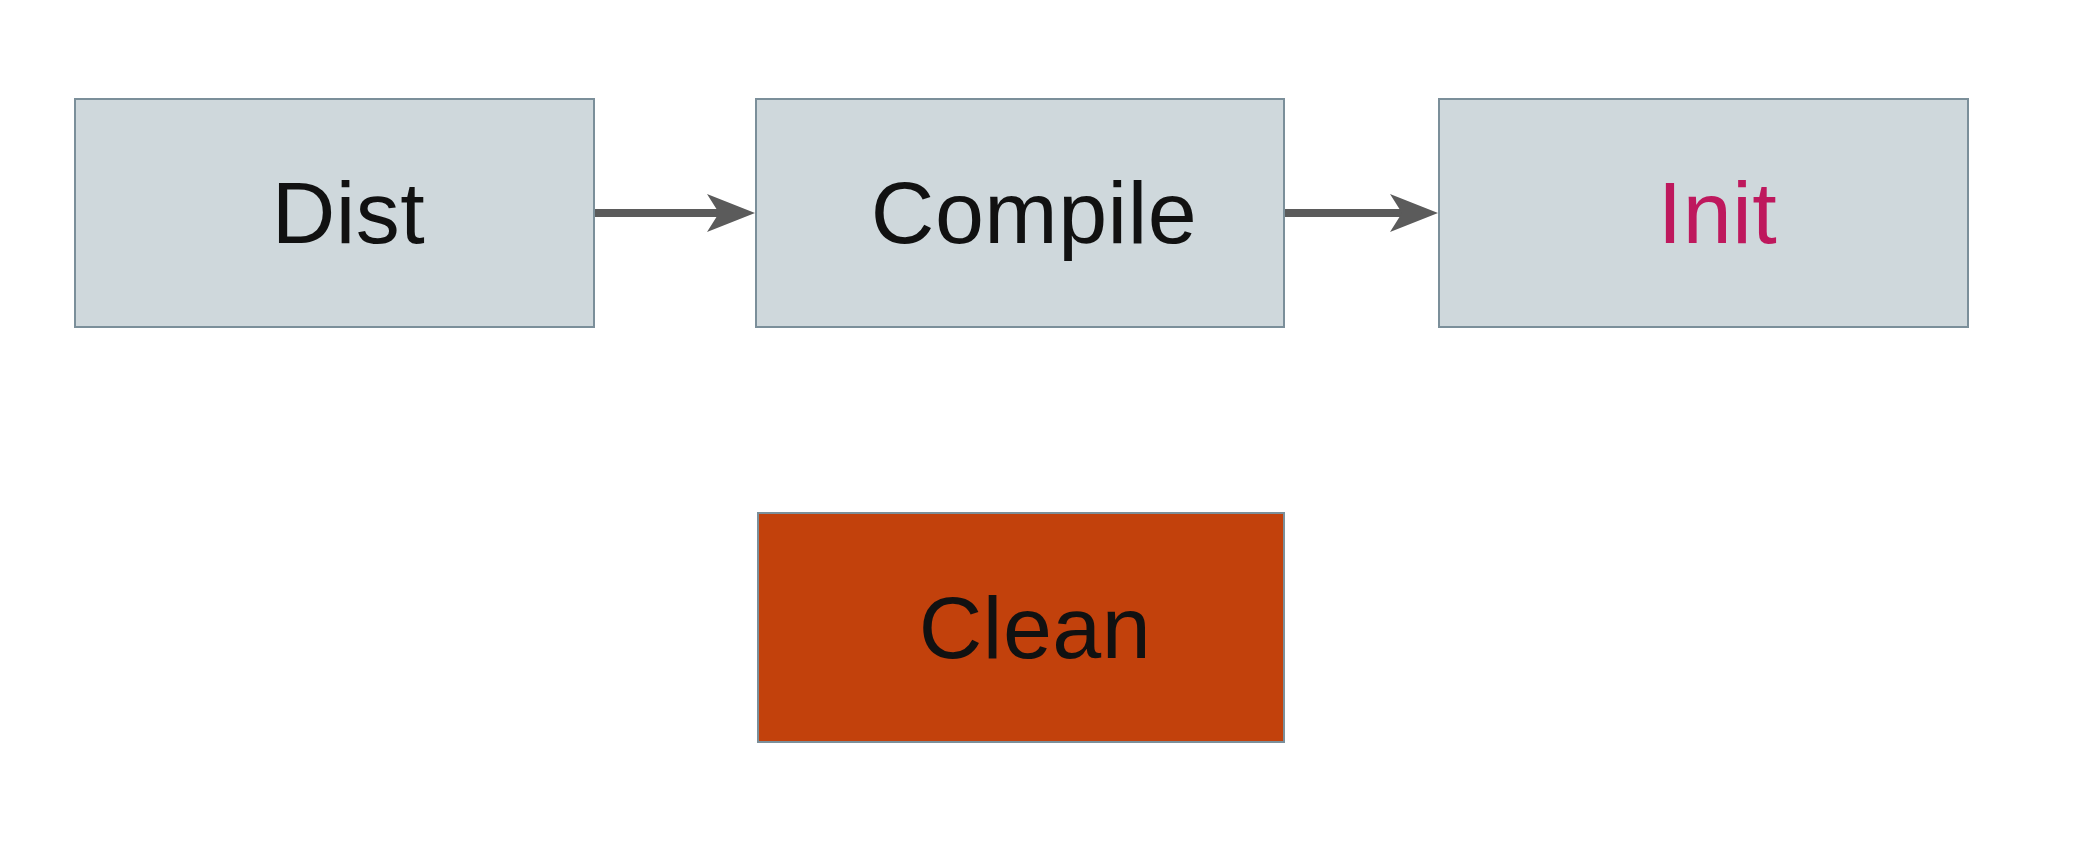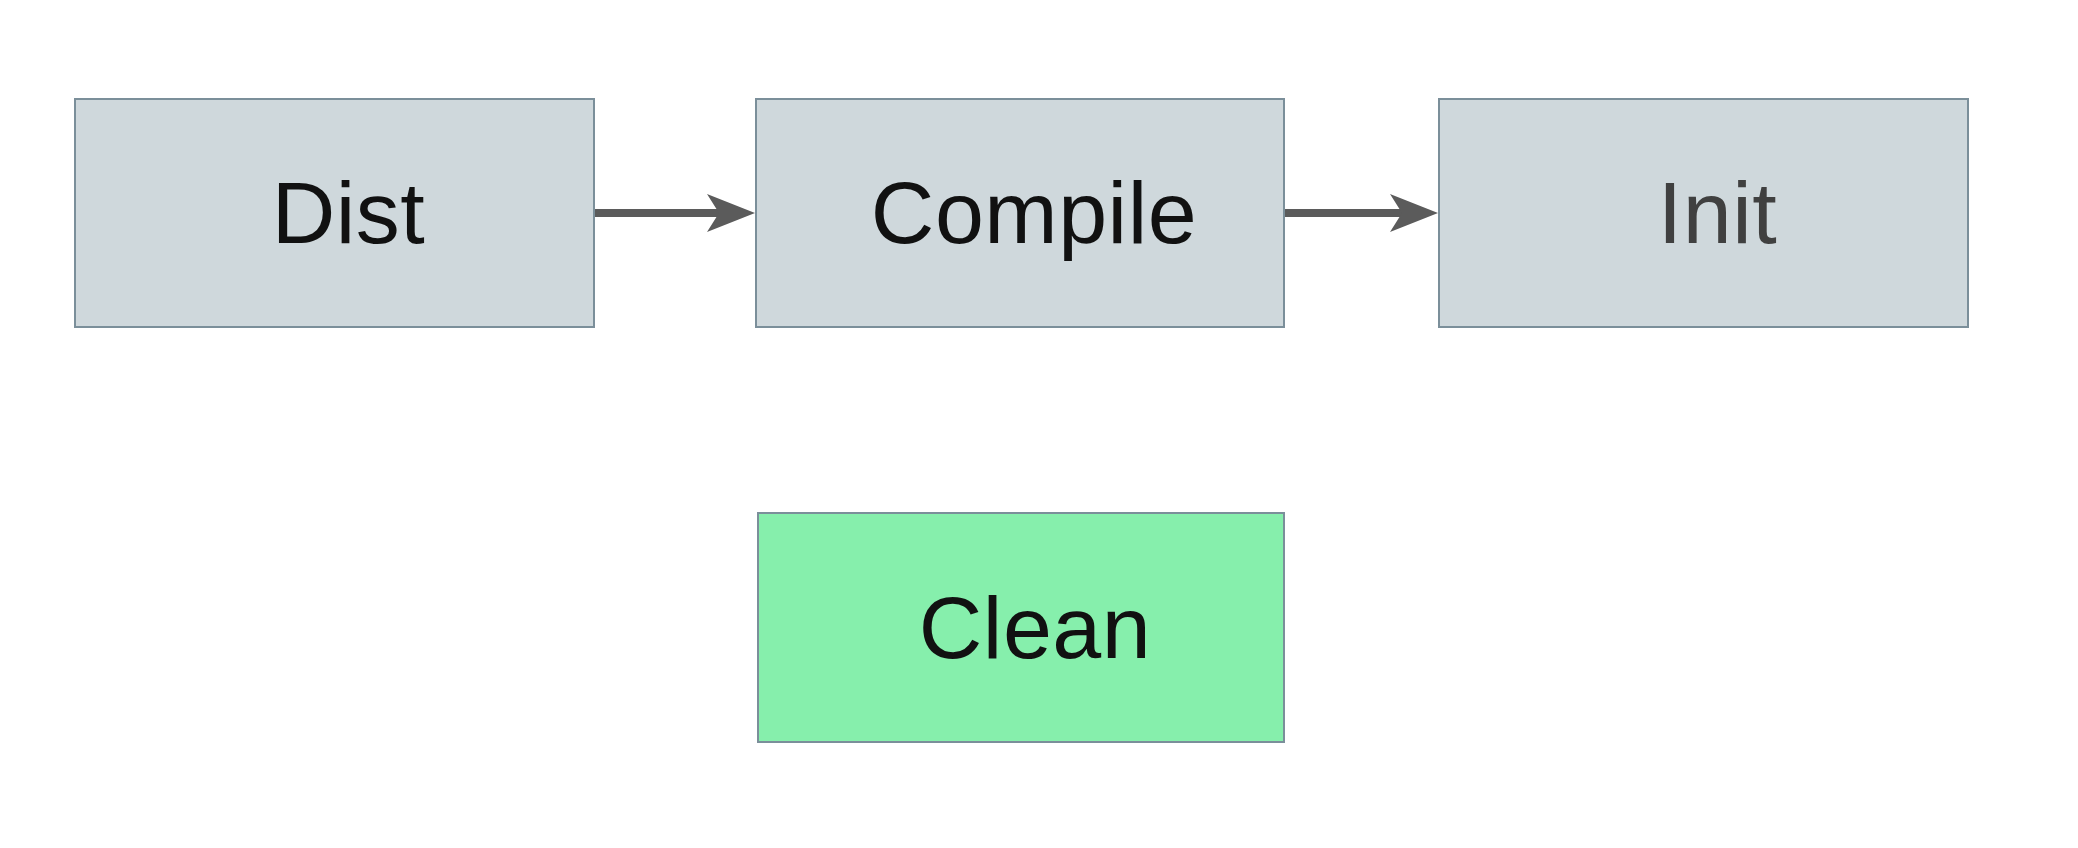--- a/index.html
+++ b/index.html
@@ -57,20 +57,20 @@
 
   <div class="node" style="left: 74px; top: 98px; width: 521px; height: 230px; background: rgb(207, 216, 220); border-color: rgb(123, 143, 154);">
     <span class="node-label" style="color: rgb(17, 17, 17);">Dist</span>
   </div>
 
   <div class="node" style="left: 755px; top: 98px; width: 530px; height: 230px; background: rgb(207, 216, 220); border-color: rgb(123, 143, 154); align-items: center;">
     <span class="node-label" style="color: rgb(17, 17, 17);">Compile</span>
   </div>
 
   <div class="node" style="left: 1438px; top: 98px; width: 531px; height: 230px; background: rgb(207, 216, 220); border-color: rgb(123, 143, 154);">
-    <span class="node-label" style="color: #404040; text-align: right;">Init</span>
+    <span class="node-label" style="color: #be185d; text-align: right;">Init</span>
   </div>
 
-  <div class="node" style="left: 757px; top: 512px; width: 528px; height: 231px; background: #86efac; border-color: rgb(123, 143, 154);">
+  <div class="node" style="left: 757px; top: 512px; width: 528px; height: 231px; background: #c2410c; border-color: rgb(123, 143, 154);">
     <span class="node-label" style="color: rgb(17, 17, 17);">Clean</span>
   </div>
 
 </div>
 
 </body></html>

